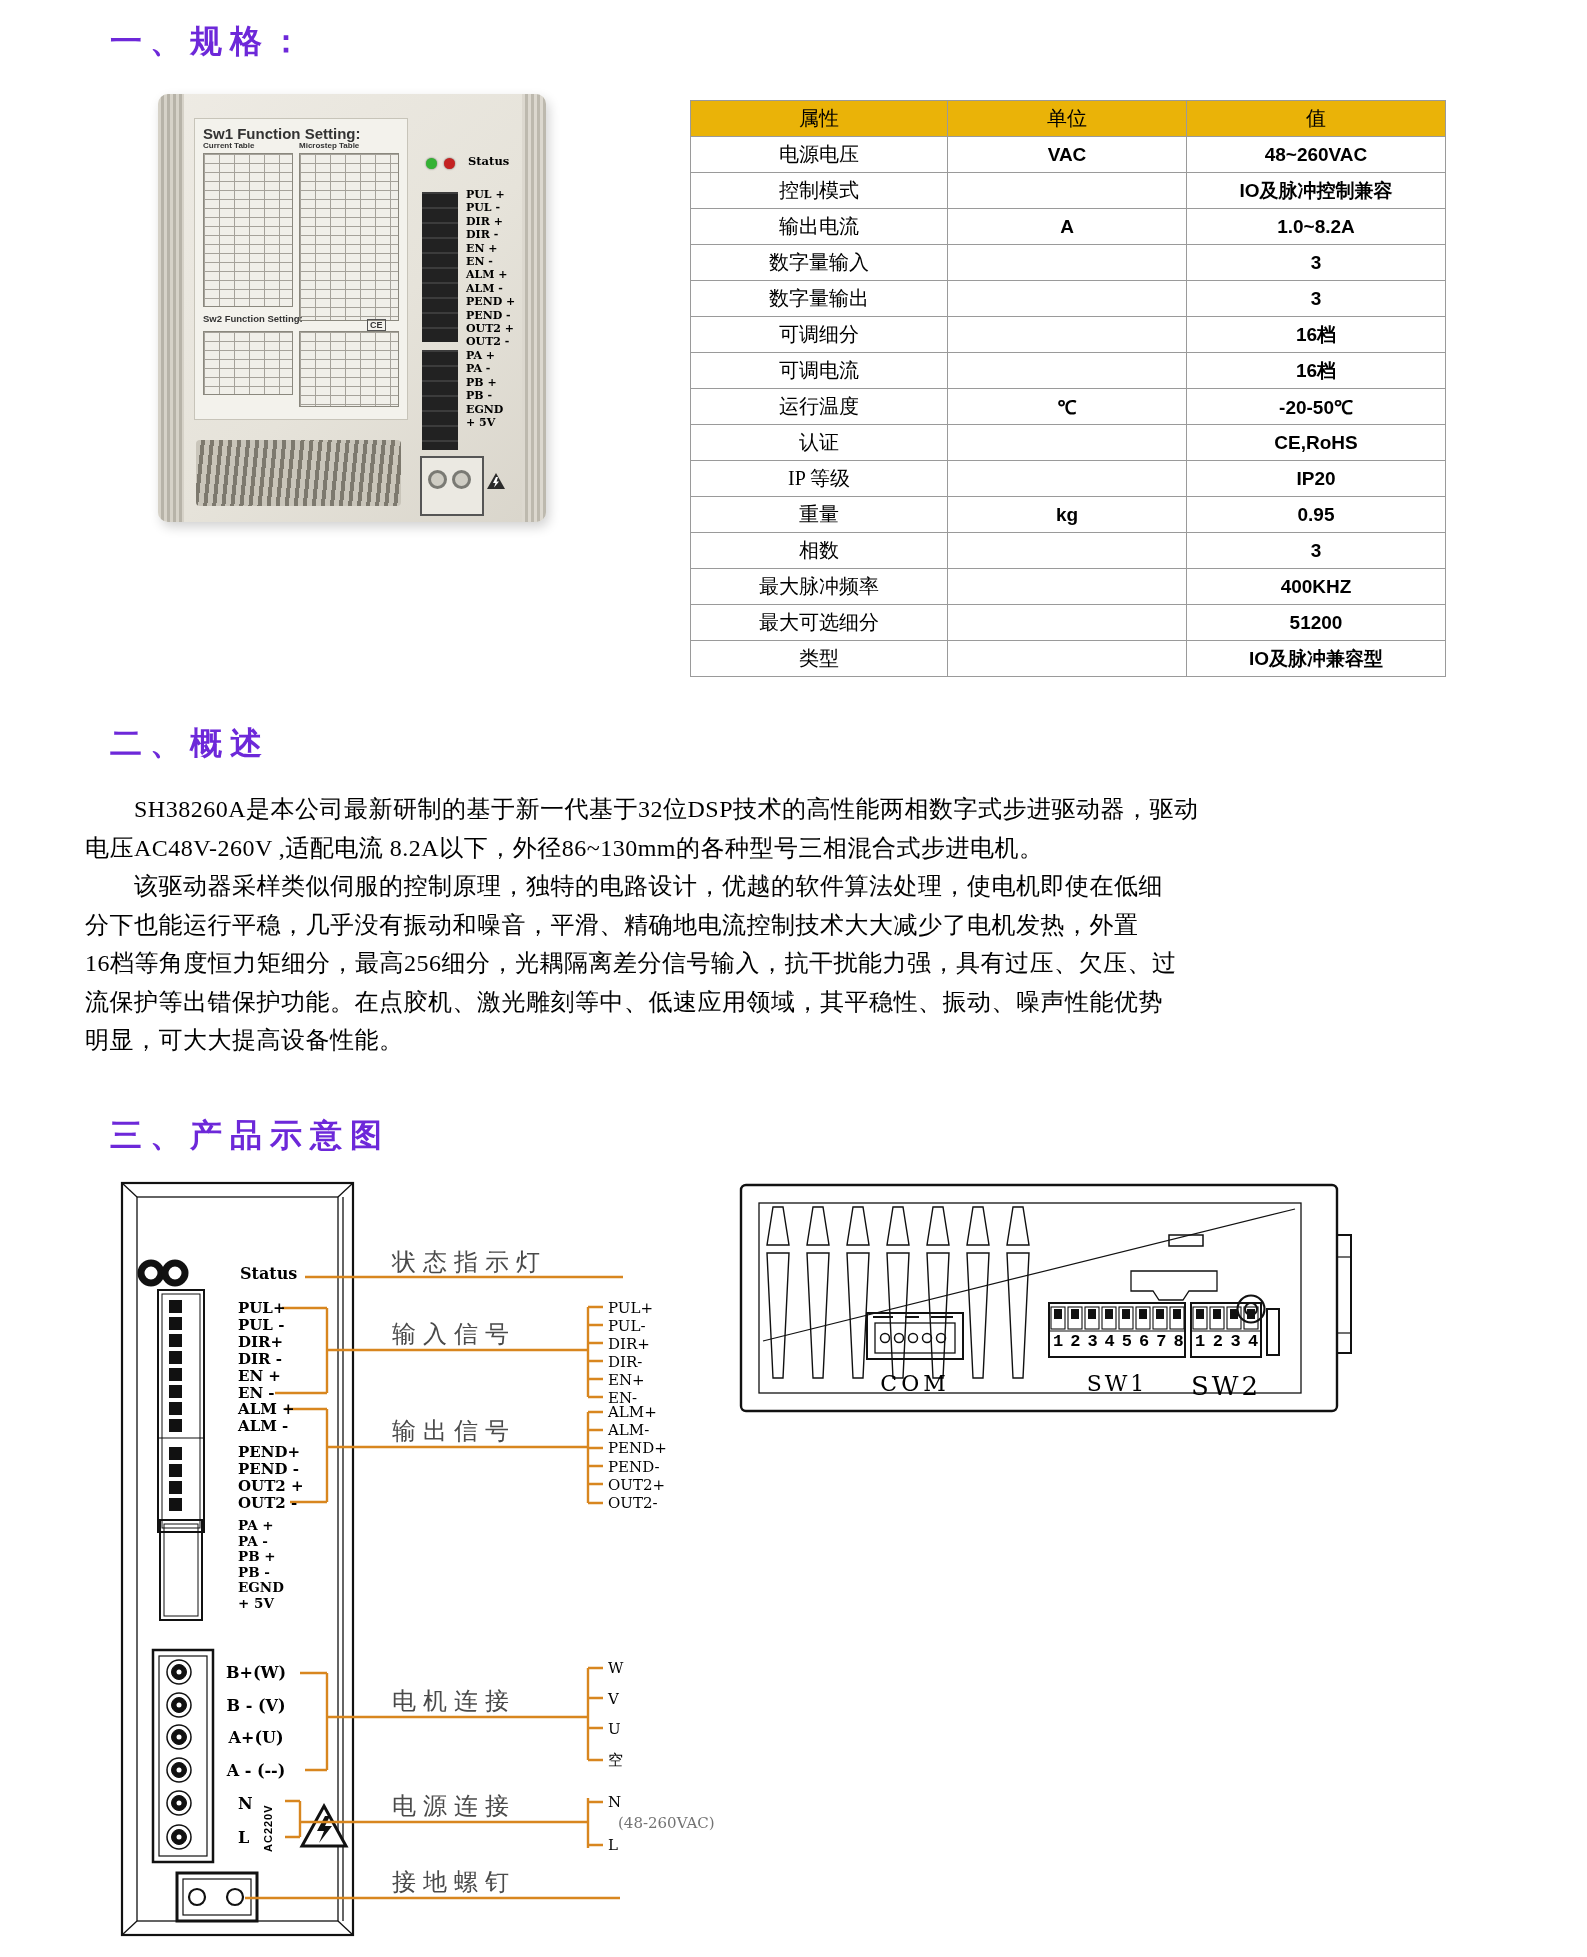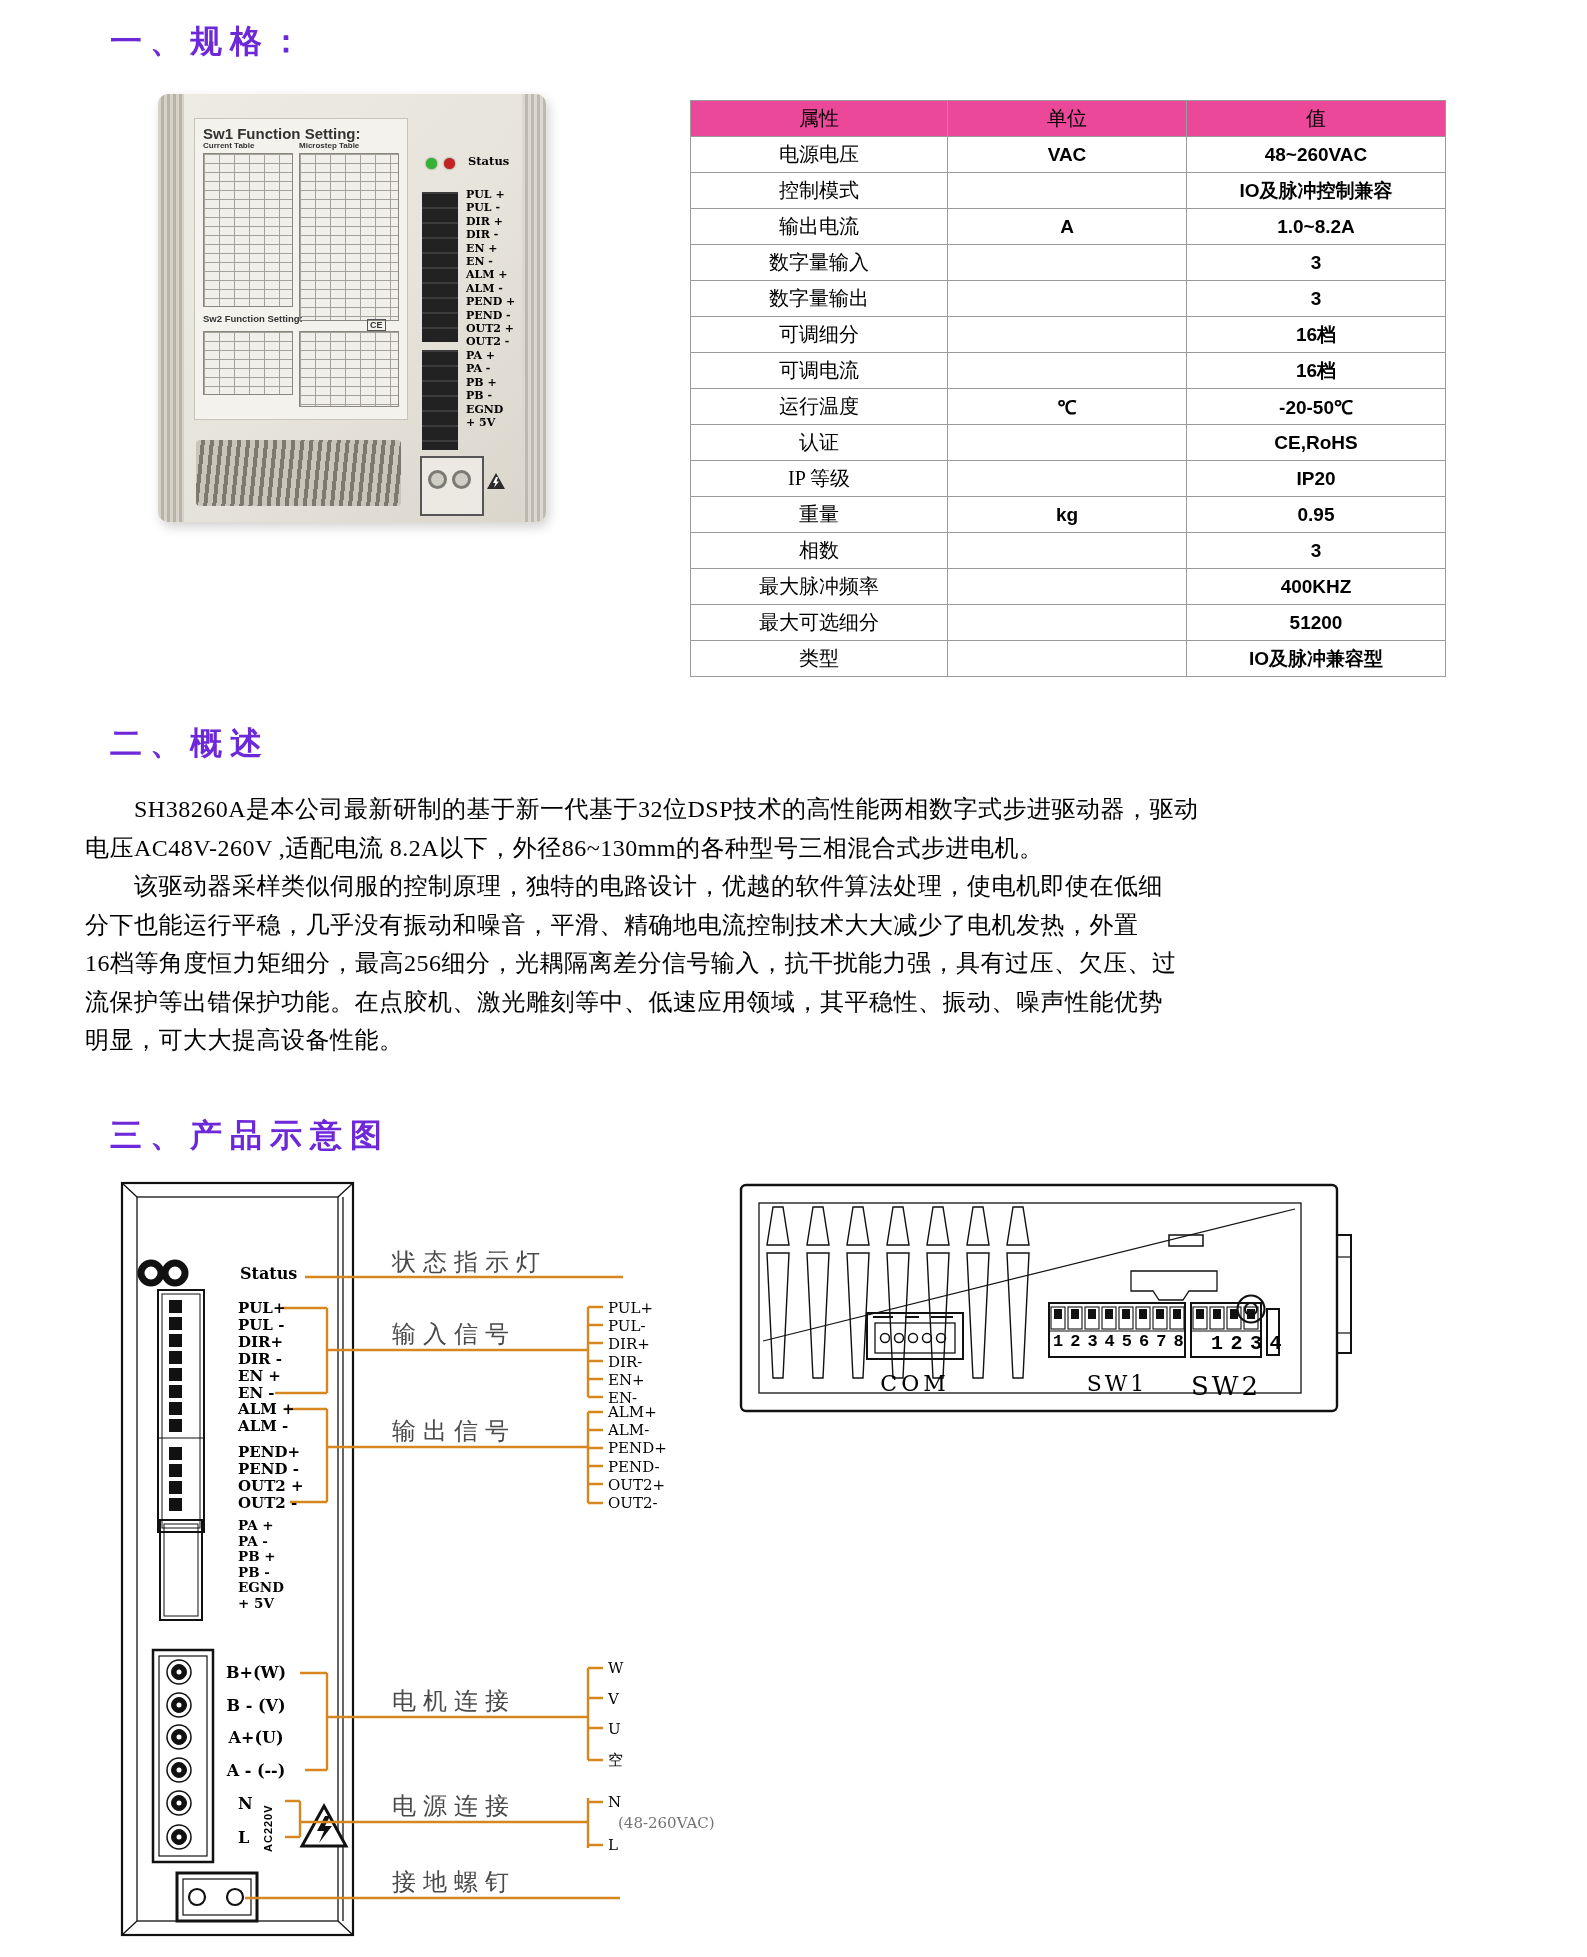--- a/index.html
+++ b/index.html
@@ -6,21 +6,21 @@
   .page{position:relative;width:1587px;height:1957px;background:#fff;overflow:hidden;
         font-family:"Liberation Serif",serif;color:#000;}
   .abs{position:absolute;}
   .sec-heading{position:absolute;color:#6d28d9;font-size:32px;font-weight:600;
         letter-spacing:8px;font-family:Liberation Serif, serif;white-space:nowrap;}
   
   .spec-table{position:absolute;left:690px;top:100px;}
   .spec-table table{border-collapse:collapse;table-layout:fixed;width:752px;}
   .spec-table th,.spec-table td{border:1px solid #9a9a9a;height:35px;text-align:center;
         padding:0;overflow:hidden;white-space:nowrap;font-size:20px;}
-  .spec-table thead th{background:#ec4899;font-weight:400;font-family:"Liberation Serif",serif;text-align:center;}
+  .spec-table thead th{background:#eab308;font-weight:400;font-family:"Liberation Serif",serif;text-align:center;}
   .spec-table tbody td{font-family:"Liberation Sans",sans-serif;font-weight:600;font-size:19px;}
   .spec-table tbody td:first-child{font-family:"Liberation Serif",serif;font-weight:400;font-size:20px;}
   
   .para{position:absolute;left:85px;top:790px;width:1125px;font-size:24px;line-height:38.5px;
         letter-spacing:0.5px;}
   .para div{white-space:nowrap;}
   
   .pcol{position:absolute;font-family:"DejaVu Serif",serif;font-weight:bold;white-space:nowrap;}
   .rlist{position:absolute;font-family:"DejaVu Serif",serif;font-weight:400;white-space:nowrap;}
   .callout{position:absolute;color:#4a4a4a;font-size:24px;letter-spacing:7px;white-space:nowrap;
@@ -484,22 +484,22 @@
               <rect x="474" y="136" width="8" height="10"></rect>
             <rect x="491" y="136" width="8" height="10"></rect>
               <rect x="508" y="136" width="8" height="10"></rect>
           </g>
         </g>
         <rect x="528" y="136" width="12" height="46" stroke-width="2"></rect>
       </g>
     </svg>
     <div class="abs" style="left:310px;top:159px;width:136px;padding-left:4px;font-family:'Liberation Mono',monospace;
          font-weight:bold;font-size:17px;letter-spacing:7px;">12345678</div>
-    <div class="abs" style="left:452px;top:159px;width:70px;padding-left:20px;font-family:'Liberation Mono',monospace;
-         font-weight:bold;font-size:20px;letter-spacing:7.5px;">1234</div>
+    <div class="abs" style="left:452px;top:159px;width:70px;padding-left:4px;font-family:'Liberation Mono',monospace;
+         font-weight:bold;font-size:17px;letter-spacing:7.5px;">1234</div>
     <div class="abs" style="left:128px;top:198px;width:96px;text-align:center;font-size:22px;letter-spacing:4px;
          font-family:'DejaVu Serif',serif;">COM</div>
     <div class="abs" style="left:338px;top:198px;width:80px;text-align:center;font-size:22px;letter-spacing:3px;
          font-family:'DejaVu Serif',serif;">SW1</div>
     <div class="abs" style="left:447px;top:198px;width:80px;text-align:center;font-size:26px;letter-spacing:3px;
          font-family:'DejaVu Serif',serif;">SW2</div>
   </div>
 
 </div>
 

